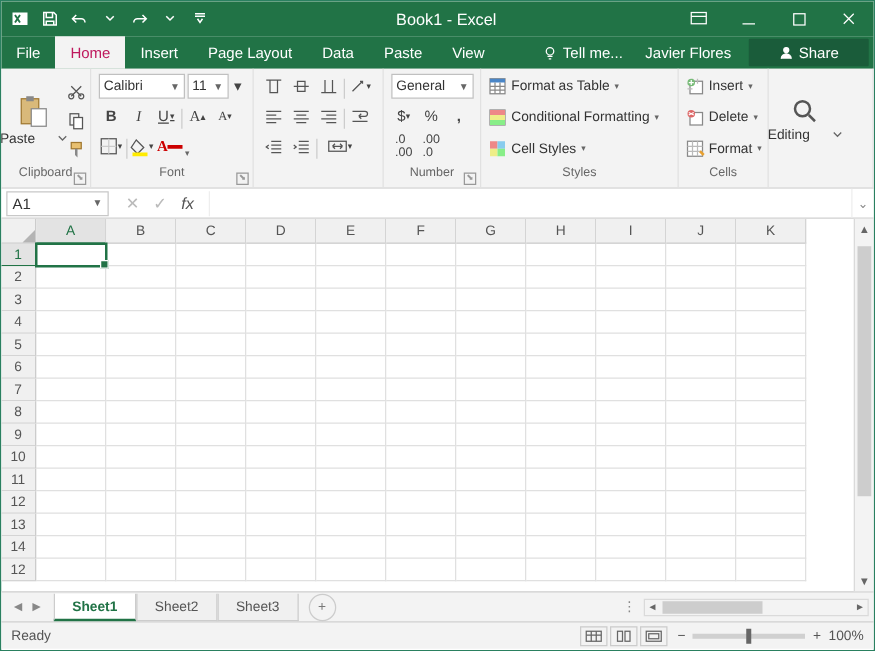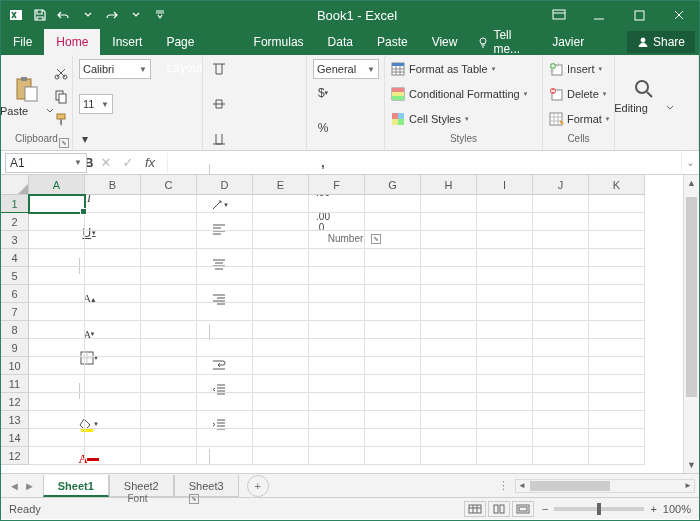--- a/index.html
+++ b/index.html
@@ -16,32 +16,32 @@
   .winctrls svg { stroke:#fff; fill:none; stroke-width:1; }
 
   
   .tabs { background:#217346; height:26px; display:flex; align-items:flex-end; color:#fff; font-size:12px; }
   .tab { padding:0 12px; height:26px; line-height:26px; cursor:pointer; }
   .tab.active { background:#f3f3f3; color:#be185d; }
   .tab.file { color:#fff;margin-top:36px; }
   .right-tabs { margin-left:auto; display:flex; align-items:center; }
   .right-tabs .tellme { display:flex; align-items:center; gap:4px; padding:0 8px; height:26px; }
   .right-tabs .user { padding:0 10px; height:26px; line-height:26px;}
-  .right-tabs .share { background:#1a5c3a; padding:0 10px; height:22px; margin:2px 4px; display:flex; align-items:center; gap:4px; border-radius:1px;}
+  .right-tabs .share { background:#1a5c3a; padding:0 24px; height:22px; margin:2px 4px; display:flex; align-items:center; gap:4px; border-radius:1px;}
   .right-tabs svg { stroke:#fff; fill:#fff; }
 
   
   .ribbon { background:#f3f3f3; border-bottom:1px solid #d0d0d0; height:96px; display:flex; }
   .group { border-right:1px solid #e1e1e1; height:100%; display:flex; flex-direction:column; }
   .group-body { flex:1; display:flex; align-items:center; padding:4px 6px 0 6px; gap:4px; }
   .group-label { text-align:center; font-size:10px; color:#666; height:18px; line-height:14px; position:relative; }
   .group-label .launcher { position:absolute; right:3px; bottom:2px; width:10px; height:10px; border:1px solid #999; font-size:7px; display:flex; align-items:center; justify-content:center; color:#999;}
 
   .vstack { display:flex; flex-direction:column; gap:3px; }
-  .hstack { display:flex; align-items:flex-start; gap:15px;flex-direction:column; }
+  .hstack { display:flex; align-items:flex-end; gap:2px; }
   .big-btn { display:flex; flex-direction:column; align-items:center; justify-content:center; width:40px; height:66px; }
   .big-btn .ic { width:28px; height:28px; }
   .big-btn .lbl { font-size:11px; margin-top:2px; display:flex; align-items:center; gap:18px;}
   .small-btn { width:20px; height:20px; display:inline-flex; align-items:center; justify-content:center; font-size:12px; color:#444; }
   .combo { background:#fff; border:1px solid #c0c0c0; height:20px; display:flex; align-items:center; padding:0 3px; font-size:11px;}
   .combo .dd { margin-left:auto; font-size:8px; color:#666; padding-left:4px;}
   svg { overflow:visible; }
 
   .styles-btn { display:flex; align-items:center; gap:4px; font-size:11px; color:#333; height:20px; white-space:nowrap;}
   .styles-btn .sq { width:14px; height:14px; }
@@ -160,21 +160,20 @@
         </svg>
       </div>
   </div>
 </div>
 
 <div class="tabs">
   <div class="tab file">File</div>
   <div class="tab active">Home</div>
   <div class="tab">Insert</div>
   <div class="tab">Page Layout</div>
-  <div class="tab">Formulas</div>
   <div class="tab">Data</div>
   <div class="tab">Paste</div>
   <div class="tab">View</div>
   <div class="right-tabs">
     <div class="tellme">
       <svg width="12" height="12">
           <circle cx="6" cy="5" r="3" fill="none" stroke="#fff"></circle>
           <path d="M4 9h4M5 11h2" stroke="#fff"></path>
         </svg>
       <span>Tell me...</span>

